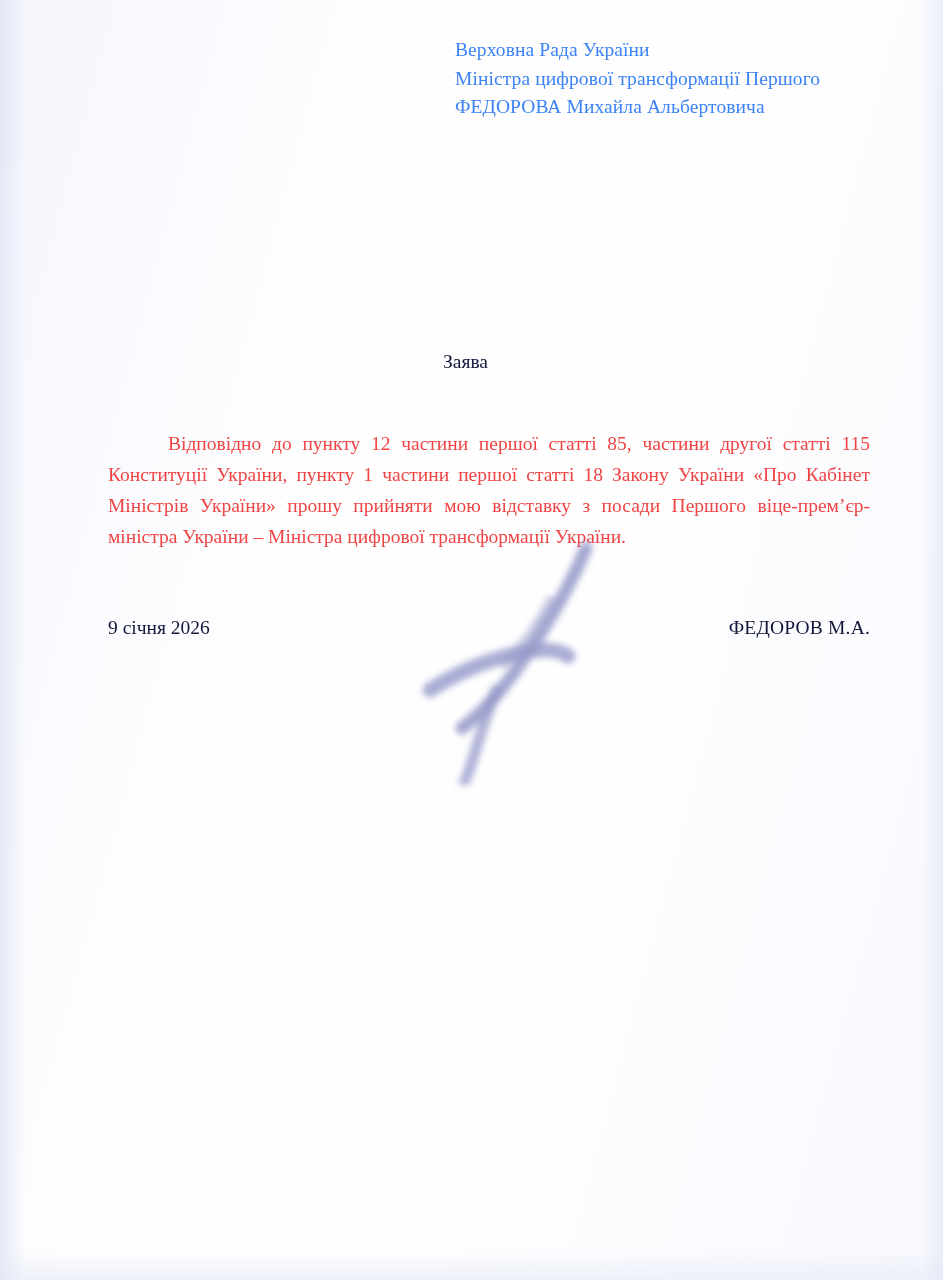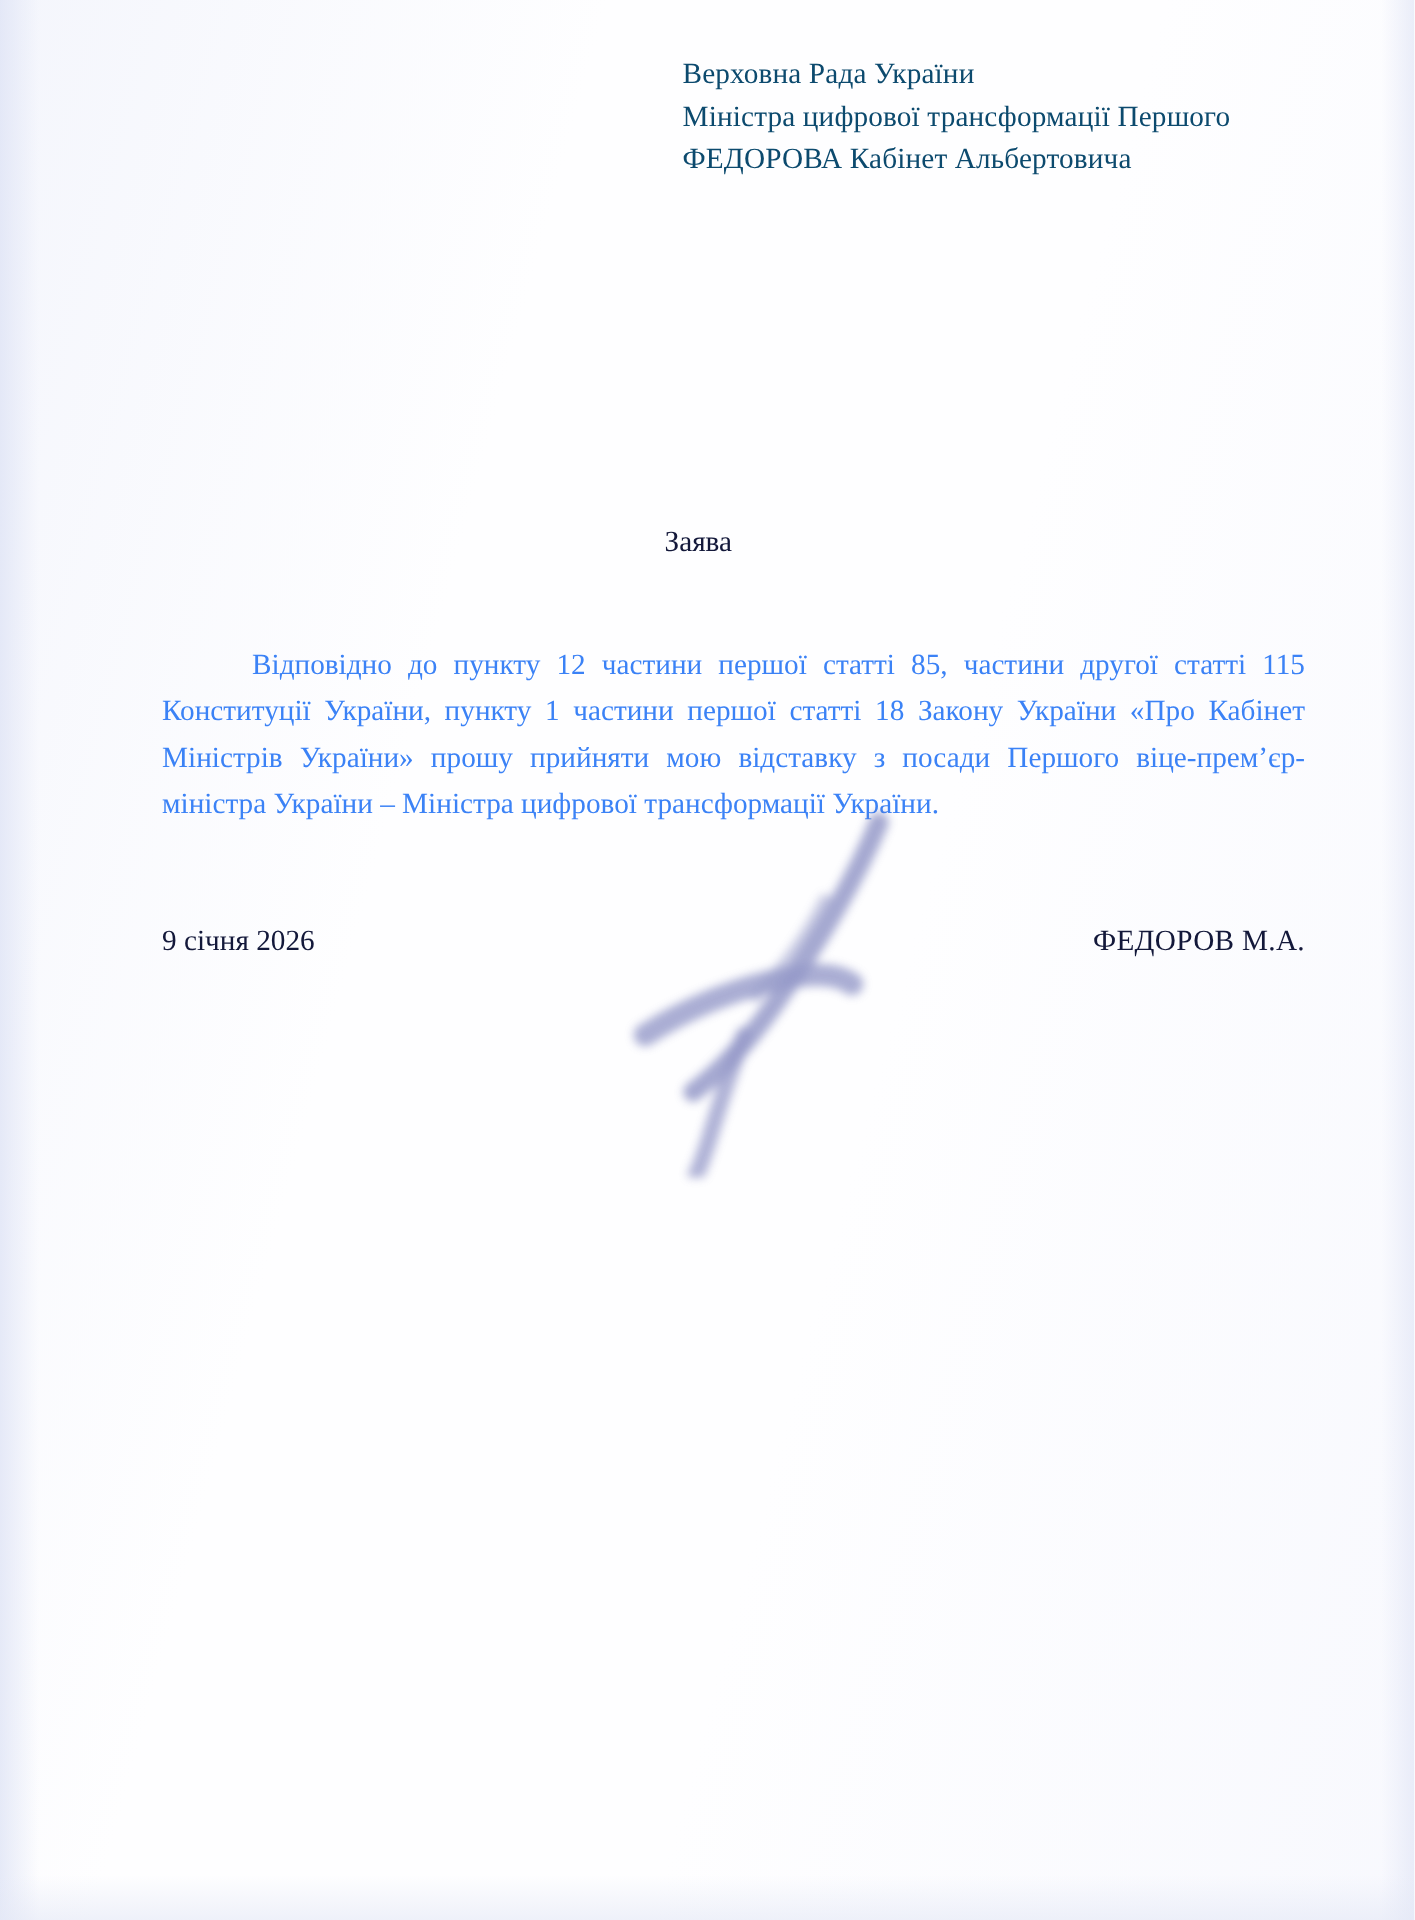--- a/index.html
+++ b/index.html
@@ -50,21 +50,21 @@
   }
 
   .addressee {
     position: absolute;
     top: 36px;
     left: 455px;
     width: 460px;
     font-size: 19.5px;
     line-height: 28.5px;
     letter-spacing: 0.1px;
-    color: #0c4a6e;
+    color: #3b82f6;
   }
   .addressee div { white-space: nowrap; }
 
   .doc-title {
     position: absolute;
     top: 349px;
     left: 0;
     width: 943px;
     text-align: center;
     font-size: 19.5px;
@@ -76,21 +76,21 @@
   .body-text {
     position: absolute;
     top: 428px;
     left: 108px;
     width: 762px;
     font-size: 19.5px;
     line-height: 31px;
     text-align: justify;
     text-justify: inter-word;
     text-indent: 60px;
-    color: #3b82f6;
+    color: #ef4444;
     hyphens: none;
   }
 
   .signature-row {
     position: absolute;
     top: 617px;
     left: 108px;
     width: 762px;
     display: flex;
     justify-content: space-between;
@@ -119,21 +119,21 @@
 <div class="page">
 
   <div class="paper-tint"></div>
   <div class="edge-left"></div>
   <div class="edge-right"></div>
   <div class="edge-bottom"></div>
 
   <div class="addressee">
     <div>Верховна Рада України</div>
     <div>Міністра цифрової трансформації Першого</div>
-    <div>ФЕДОРОВА Кабінет Альбертовича</div>
+    <div>ФЕДОРОВА Михайла Альбертовича</div>
   </div>
 
   <div class="doc-title">Заява</div>
 
   <div class="body-text">Відповідно до пункту 12 частини першої статті 85, частини другої статті 115 Конституції України, пункту 1 частини першої статті 18 Закону України «Про Кабінет Міністрів України» прошу прийняти мою відставку з посади Першого віце-прем’єр-міністра України – Міністра цифрової трансформації України.</div>
 
   <div class="signature-mark">
     <svg width="230" height="245" viewBox="0 0 230 245" xmlns="http://www.w3.org/2000/svg">
       <g fill="none" stroke="#6d73b4" stroke-linecap="round" stroke-linejoin="round">
         <path d="M186 8 C168 52, 140 96, 116 130 C96 158, 78 176, 62 188" stroke-width="13" opacity="0.85"></path>

